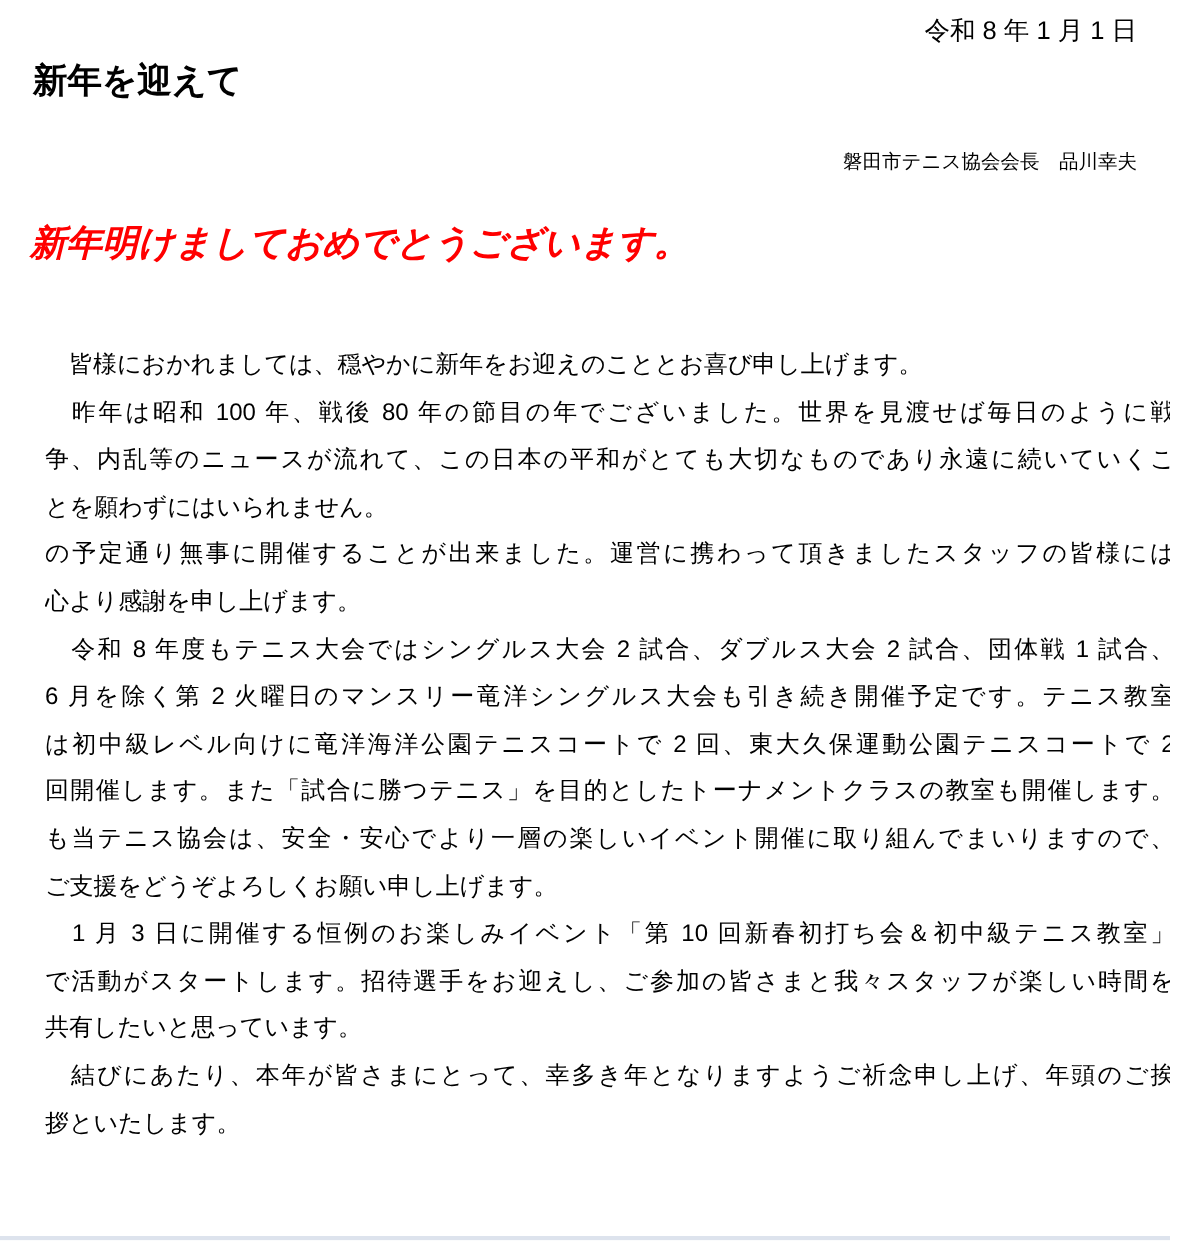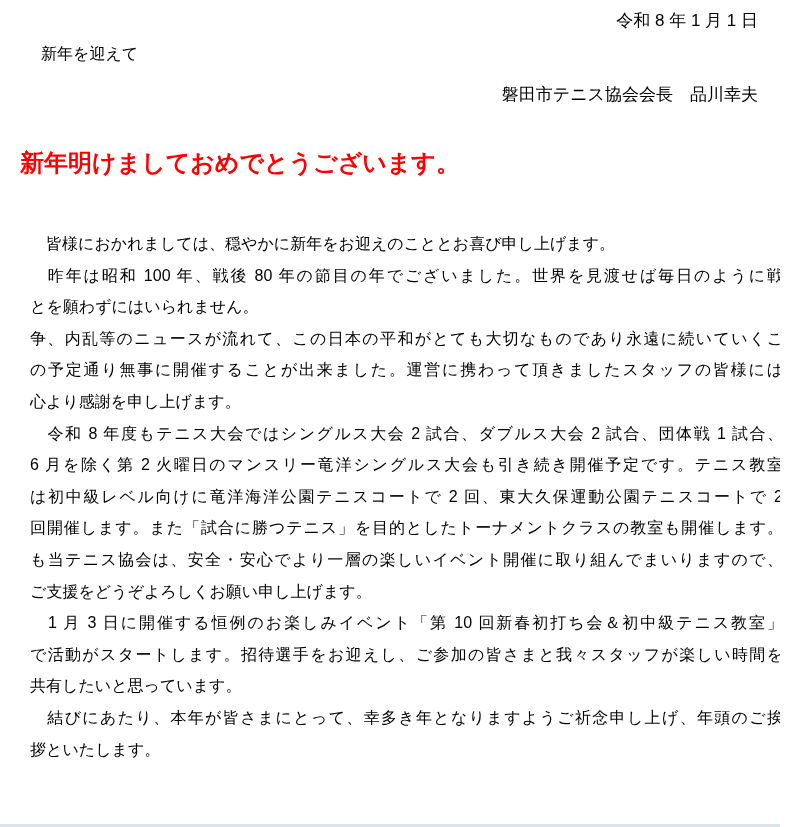--- a/index.html
+++ b/index.html
@@ -22,43 +22,45 @@
     position:absolute;
     top:10px;
     right:22px;
     font-size:17px;
     line-height:21px;
     white-space:pre;
   }
   .title{
     position:absolute;
     top:43px;
-    left:41px;
-    font-size:16px;
+    left:22px;
+    font-size:23px;
     line-height:21px;
     white-space:pre;
+    font-weight:bold;
   }
   .signature{
     position:absolute;
-    top:84px;
+    top:97px;
     right:22px;
-    font-size:17px;
+    font-size:13px;
     line-height:21px;
     white-space:pre;
   }
   .headline{
     position:absolute;
     top:149px;
     left:20px;
     margin:0;
     font-size:24px;
     font-weight:bold;
     line-height:28px;
     color:var(--headline-color);
     white-space:pre;
+    font-style:italic;
   }
   .body-text{
     position:absolute;
     top:228px;
     left:20px;
     width:753px;
     font-size:16px;
     overflow:hidden;
     margin-left:10px;
   }
@@ -89,22 +91,22 @@
 
   <div class="title">新年を迎えて</div>
 
   <div class="signature">磐田市テニス協会会長　品川幸夫</div>
 
   <h1 class="headline">新年明けましておめでとうございます。</h1>
 
   <div class="body-text">
       <div class="line">　皆様におかれましては、穏やかに新年をお迎えのこととお喜び申し上げます。</div>
       <div class="line fill">　昨年は昭和 100 年、戦後 80 年の節目の年でございました。世界を見渡せば毎日のように戦</div>
+      <div class="line fill">争、内乱等のニュースが流れて、この日本の平和がとても大切なものであり永遠に続いていくこ</div>
       <div class="line">とを願わずにはいられません。</div>
-      <div class="line fill">争、内乱等のニュースが流れて、この日本の平和がとても大切なものであり永遠に続いていくこ</div>
       <div class="line fill">の予定通り無事に開催することが出来ました。運営に携わって頂きましたスタッフの皆様には</div>
       <div class="line">心より感謝を申し上げます。</div>
       <div class="line fill">　令和 8 年度もテニス大会ではシングルス大会 2 試合、ダブルス大会 2 試合、団体戦 1 試合、</div>
       <div class="line fill">6 月を除く第 2 火曜日のマンスリー竜洋シングルス大会も引き続き開催予定です。テニス教室</div>
       <div class="line fill">は初中級レベル向けに竜洋海洋公園テニスコートで 2 回、東大久保運動公園テニスコートで 2</div>
       <div class="line fill">回開催します。また「試合に勝つテニス」を目的としたトーナメントクラスの教室も開催します。</div>
       <div class="line fill">も当テニス協会は、安全・安心でより一層の楽しいイベント開催に取り組んでまいりますので、</div>
       <div class="line">ご支援をどうぞよろしくお願い申し上げます。</div>
       <div class="line fill">　1 月 3 日に開催する恒例のお楽しみイベント「第 10 回新春初打ち会＆初中級テニス教室」</div>
       <div class="line fill">で活動がスタートします。招待選手をお迎えし、ご参加の皆さまと我々スタッフが楽しい時間を</div>

